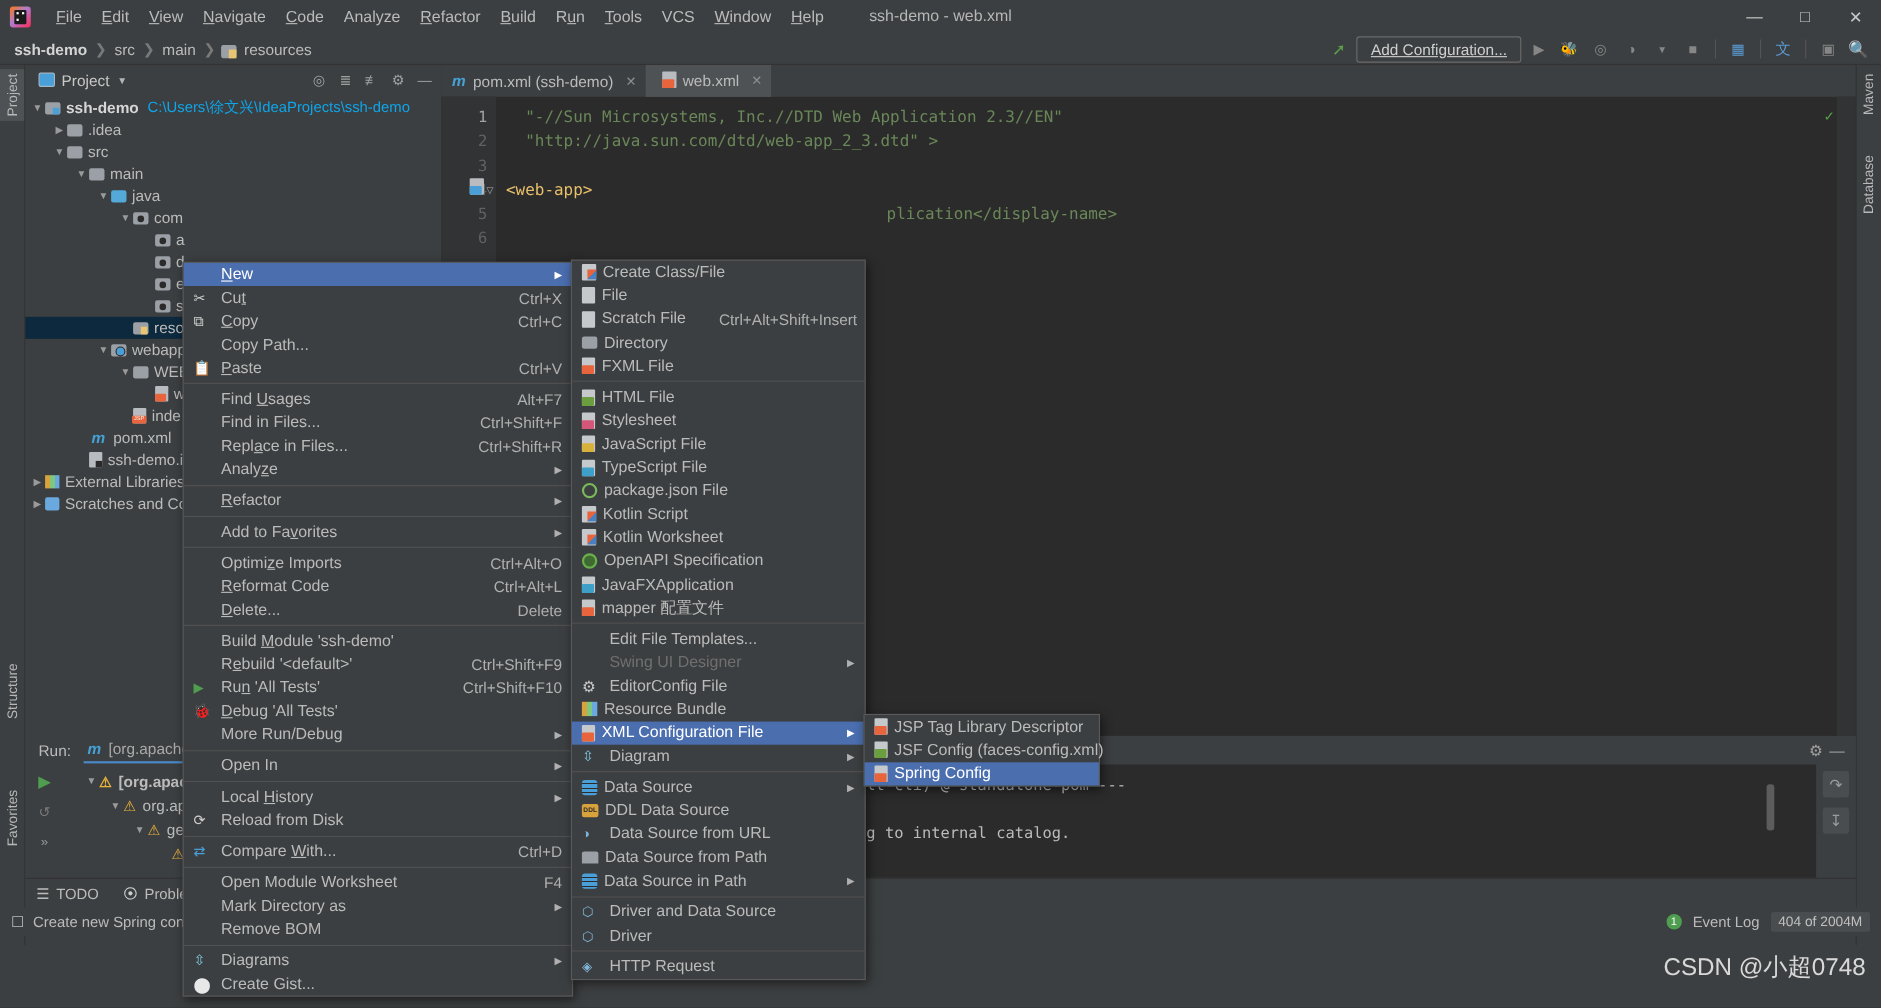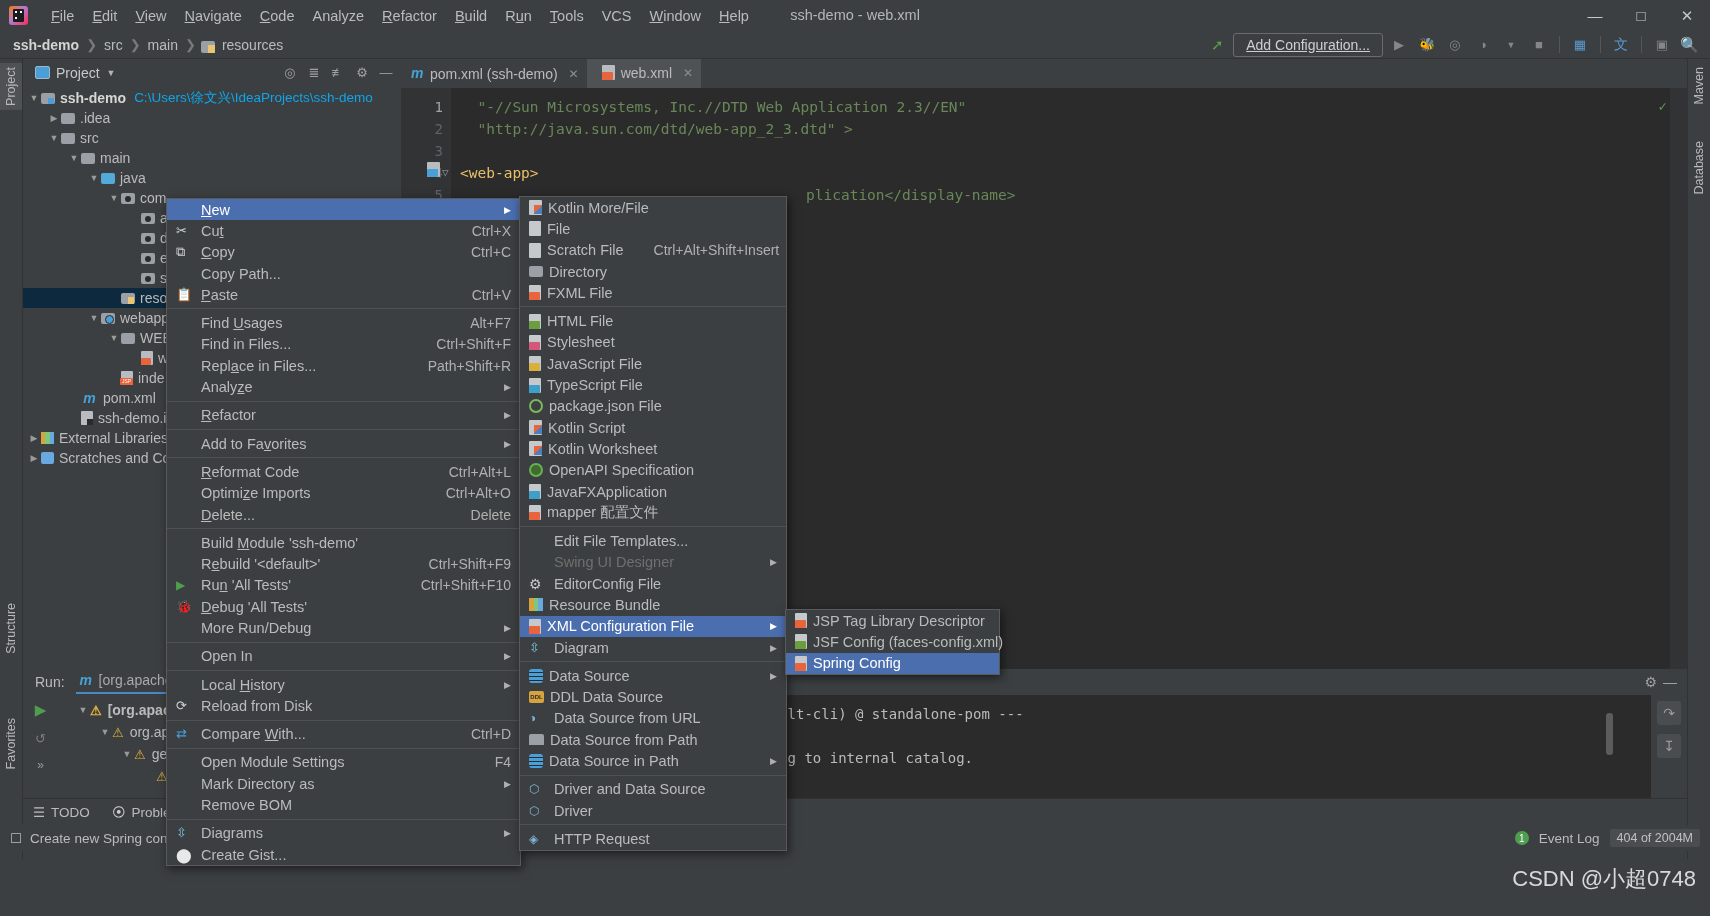--- a/index.html
+++ b/index.html
@@ -220,21 +220,21 @@
   }
   .mem { background:#4a4d4f; padding:2px 7px; border-radius:2px; font-size:12.5px; color:#c0c0c0;}
   .watermark {
     position:absolute; right:14px; bottom:22px; font-size:22px; color:#e6e6e6;
     opacity:.92; pointer-events:none; white-space:nowrap;
   }
 
   
   .cmenu {
     position:absolute; background:#3c3f41; border:1px solid #5a5a5a;
-    box-shadow:2px 3px 9px rgba(0,0,0,.55); font-size:14.5px; padding:0; z-index:50;
+    box-shadow:2px 3px 9px rgba(0,0,0,.55); font-size:14.5px; padding:0; z-index:50;margin-top:40px;
   }
   .crow {
     height:21.3px; display:flex; align-items:center; white-space:nowrap;
     color:#bbbbbb; padding-left:9px; padding-right:9px; position:relative;
   }
   .crow.hl { background:#4b6eaf; color:#ffffff; }
   .crow.dis { color:#6f6f6f; }
   .cicon { width:19px; height:16px; flex:none; margin-right:6px; position:relative; }
   .clabel { }
   .clabel u { text-decoration:underline; }
@@ -598,49 +598,49 @@
         <span class="cshort">Alt+F7</span>
       </div>
       <div class="crow">
         <span class="cicon"></span>
         <span class="clabel">Find in Files...</span>
         <span class="cshort">Ctrl+Shift+F</span>
       </div>
       <div class="crow">
         <span class="cicon"></span>
         <span class="clabel">Repl<u>a</u>ce in Files...</span>
-        <span class="cshort">Path+Shift+R</span>
+        <span class="cshort">Ctrl+Shift+R</span>
       </div>
       <div class="crow">
         <span class="cicon"></span>
         <span class="clabel">Analy<u>z</u>e</span>
         <span class="carrow">▶</span>
       </div>
       <div class="csepr"></div>
       <div class="crow">
         <span class="cicon"></span>
         <span class="clabel"><u>R</u>efactor</span>
         <span class="carrow">▶</span>
       </div>
       <div class="csepr"></div>
       <div class="crow">
         <span class="cicon"></span>
         <span class="clabel">Add to Fa<u>v</u>orites</span>
         <span class="carrow">▶</span>
       </div>
       <div class="csepr"></div>
+      <div class="crow">
+        <span class="cicon"></span>
+        <span class="clabel">Optimi<u>z</u>e Imports</span>
+        <span class="cshort">Ctrl+Alt+O</span>
+      </div>
       <div class="crow">
         <span class="cicon"></span>
         <span class="clabel"><u>R</u>eformat Code</span>
         <span class="cshort">Ctrl+Alt+L</span>
-      </div>
-      <div class="crow">
-        <span class="cicon"></span>
-        <span class="clabel">Optimi<u>z</u>e Imports</span>
-        <span class="cshort">Ctrl+Alt+O</span>
       </div>
       <div class="crow">
         <span class="cicon"></span>
         <span class="clabel"><u>D</u>elete...</span>
         <span class="cshort">Delete</span>
       </div>
       <div class="csepr"></div>
       <div class="crow">
         <span class="cicon"></span>
         <span class="clabel">Build <u>M</u>odule 'ssh-demo'</span>
@@ -682,21 +682,21 @@
       </div>
       <div class="csepr"></div>
       <div class="crow">
         <span class="cicon mi-compare">⇄</span>
         <span class="clabel">Compare <u>W</u>ith...</span>
         <span class="cshort">Ctrl+D</span>
       </div>
       <div class="csepr"></div>
       <div class="crow">
         <span class="cicon"></span>
-        <span class="clabel">Open Module Settings</span>
+        <span class="clabel">Open Module Worksheet</span>
         <span class="cshort">F4</span>
       </div>
       <div class="crow">
         <span class="cicon"></span>
         <span class="clabel">Mark Directory as</span>
         <span class="carrow">▶</span>
       </div>
       <div class="crow">
         <span class="cicon"></span>
         <span class="clabel">Remove BOM</span>
@@ -709,21 +709,21 @@
       </div>
       <div class="crow">
         <span class="cicon mi-git">⬤</span>
         <span class="clabel">Create Gist...</span>
       </div>
     </div>
 
   <div class="cmenu" id="cmenu2" style="left:519px; top:196px; width:268px;">
       <div class="crow">
         <span class="cicon mi-kotlin"></span>
-        <span class="clabel">Kotlin More/File</span>
+        <span class="clabel">Create Class/File</span>
       </div>
       <div class="crow">
         <span class="cicon mi-file"></span>
         <span class="clabel">File</span>
       </div>
       <div class="crow">
         <span class="cicon mi-file"></span>
         <span class="clabel">Scratch File</span>
         <span class="cshort">Ctrl+Alt+Shift+Insert</span>
       </div>

